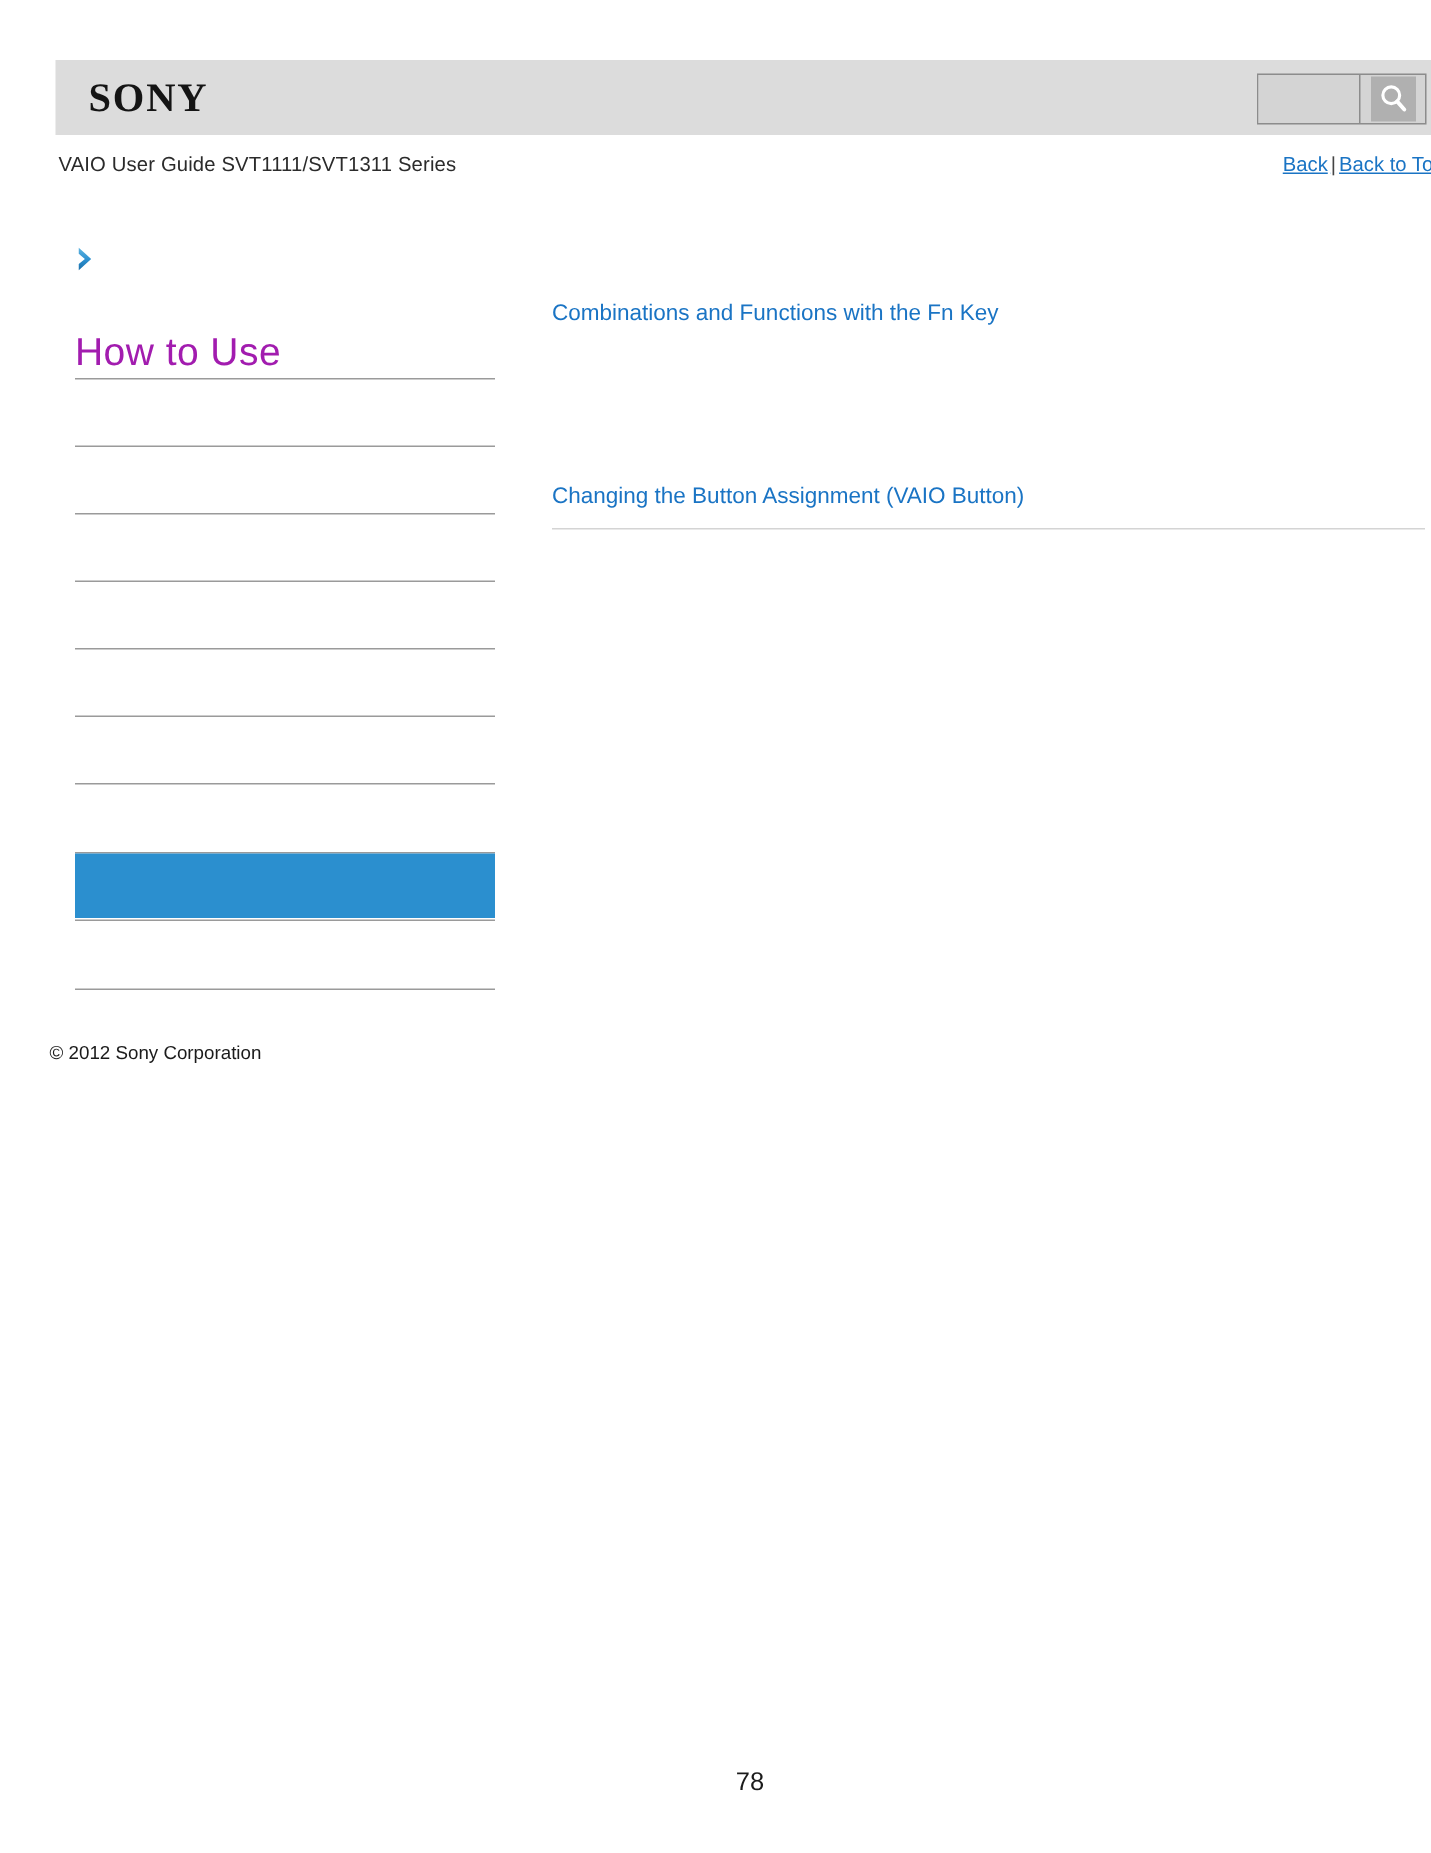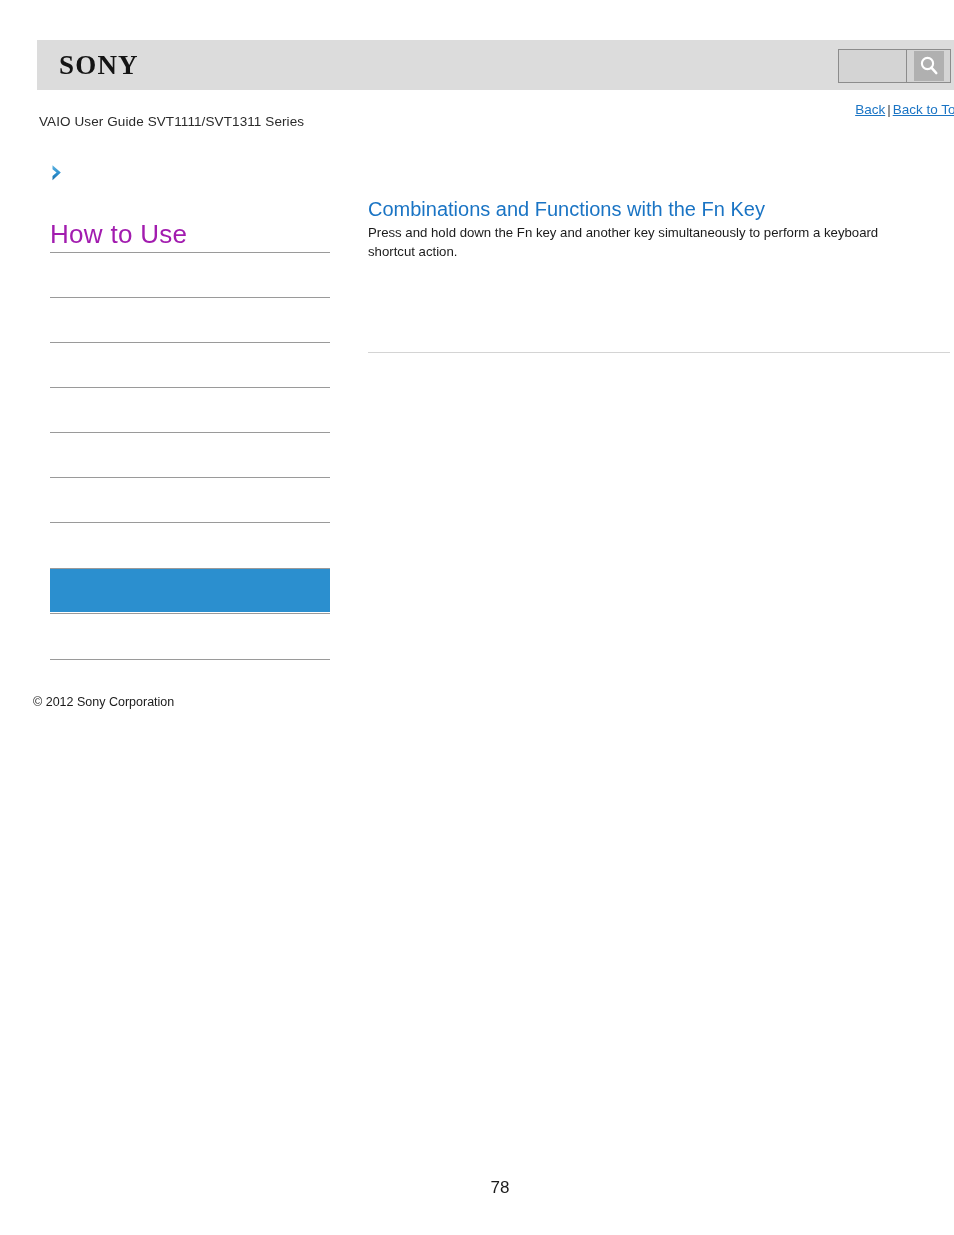--- a/index.html
+++ b/index.html
@@ -90,21 +90,21 @@
     background: #b0b0b0;
     display: flex;
     align-items: center;
     justify-content: center;
   }
 
   
   .doc-title {
     position: absolute;
     left: 16px;
-    top: 114px;
+    top: 102px;
     font-size: 13.5px;
     color: #2b2b2b;
     letter-spacing: 0.1px;
     white-space: nowrap;
   }
   .nav-links {
     position: absolute;
     right: 14px;
     top: 102px;
     font-size: 13.5px;
@@ -172,21 +172,21 @@
   }
 
   
   .content {
     position: absolute;
     left: 345px;
     top: 199px;
     width: 582px;
   }
   .entry-title {
-    font-size: 20px;
+    font-size: 15px;
     color: #1a74c4;
     line-height: 20px;
     margin: 0;
     font-weight: normal;
     text-decoration: none;
     display: block;
   }
   .entry-desc {
     font-size: 13.2px;
     color: #1b1b1b;
@@ -294,23 +294,25 @@
   <div class="sb-rule" style="top:568px;"></div>
   <div class="sb-item selected" style="top:569px;"></div>
 
   <div class="sb-rule" style="top:613px;"></div>
 
   <div class="sb-rule" style="top:659px;"></div>
   <div class="sb-item" style="top:615px;"></div>
 
   <div class="content">
     <a href="#" class="entry-title">Combinations and Functions with the Fn Key</a>
-    <p class="entry-desc">Press and hold down the Fn key and another key simultaneously to perform a keyboard shortcut action.</p>
-  </div>
-
+  </div>
+
+  <div class="entry2">
+    <a href="#" class="entry-title">Changing the Button Assignment (VAIO Button)</a>
+  </div>
 
   <div class="content-rule"></div>
 
   <div class="copyright">© 2012 Sony Corporation</div>
 
   <div class="page-number">78</div>
 
 </div>
 
 </body></html>

